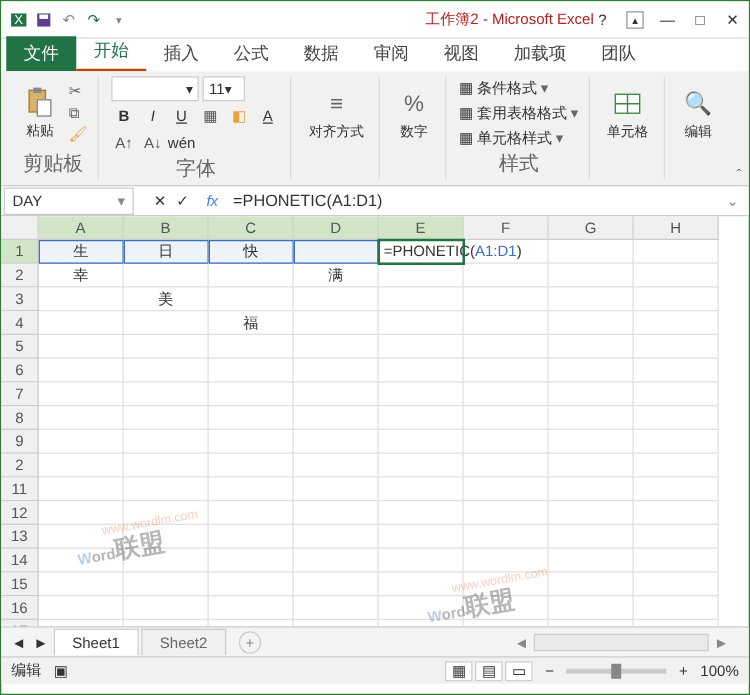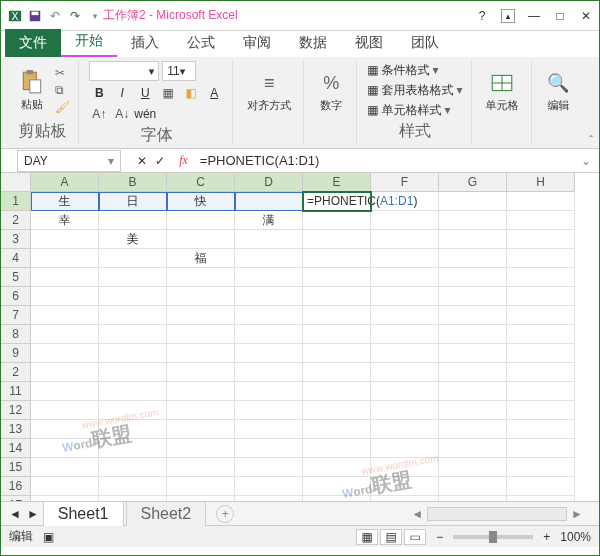--- a/index.html
+++ b/index.html
@@ -1,47 +1,47 @@
 <!DOCTYPE html>
 <html><head>
 <meta charset="utf-8">
 <style>
 *{box-sizing:border-box;margin:0;padding:0;font-family:"Microsoft YaHei","Segoe UI",sans-serif;font-size:12px;color:#333}
 body{width:600px;height:556px;background:#fff;overflow:hidden;position:relative;border:1px solid #2b7c2b}
 .titlebar{height:30px;background:#fff;display:flex;align-items:center;padding:0 6px;border-bottom:1px solid #d4d4d4}
 .qat{display:flex;gap:4px;align-items:center}
 .qat-ico{width:16px;height:16px;display:flex;align-items:center;justify-content:center;color:#217346}
 .qat-ico svg{width:14px;height:14px}
-.title{flex:1;text-align:left;font-size:12px;color:#ec4899}
+.title{flex:1;text-align:right;font-size:12px;color:#b91c1c}
 .winbtns{display:flex;gap:12px;align-items:center;color:#666}
 .winbtn{width:14px;height:14px;display:flex;align-items:center;justify-content:center;cursor:pointer}
 .ribbon-tabs{height:26px;display:flex;align-items:flex-end;padding:0 4px;background:#fff}
 .rtab{padding:5px 14px;font-size:14px;cursor:pointer;color:#444}
 .rtab.file{background:#217346;color:#fff}
-.rtab.active{color:#217346;border-bottom:2px solid #d946ef}
+.rtab.active{color:#217346;border-bottom:2px solid #c2410c}
 .ribbon{height:92px;background:#f1f1f1;border-bottom:1px solid #ccc;display:flex;padding:4px 6px;gap:2px}
 .rgrp{display:flex;flex-direction:column;align-items:center;padding:0 8px;border-right:1px solid #ddd}
 .rgrp:last-child{border-right:none}
 .rgrp-body{flex:1;display:flex;align-items:center;gap:6px}
 .rgrp-label{font-size:16px;color:#666;padding:2px 0}
 .bigbtn{display:flex;flex-direction:column;align-items:center;gap:2px;padding:2px 4px;cursor:pointer}
 .bigbtn .ico{width:26px;height:26px;display:flex;align-items:center;justify-content:center}
 .bigbtn .lbl{font-size:11px}
 .smallcol{display:flex;flex-direction:column;gap:3px;font-size:11px}
 .smallrow{display:flex;align-items:center;gap:3px;color:#666}
 .fontgrp{display:flex;flex-direction:column;gap:3px}
 .fontrow{display:flex;gap:3px;align-items:center}
 .fontsel{border:1px solid #ccc;background:#fff;height:20px;padding:0 4px;font-size:11px;display:flex;align-items:center;min-width:50px}
 .fbtn{width:20px;height:18px;border:1px solid transparent;display:flex;align-items:center;justify-content:center;font-size:12px;color:#555;cursor:pointer}
 .collapse{position:absolute;right:6px;bottom:2px;font-size:11px;color:#666;cursor:pointer}
 .namebar{height:24px;display:flex;align-items:center;border-bottom:1px solid #ccc;background:#fff}
-.namebox{width:104px;height:22px;border:1px solid #ccc;margin:0 8px 0 16px;padding:0 6px;display:flex;align-items:center;font-size:12px;background:#fff}
+.namebox{width:104px;height:22px;border:1px solid #ccc;margin:0 8px 0 2px;padding:0 6px;display:flex;align-items:center;font-size:12px;background:#fff}
 .fxbtns{display:flex;gap:8px;padding:0 8px;color:#888}
 .fxbtn{cursor:pointer}
-.fxlabel{font-style:italic;font-family:Liberation Serif, serif;color:#ef4444;padding:0 6px}
+.fxlabel{font-style:italic;font-family:Liberation Sans, sans-serif;color:#3b82f6;padding:0 6px}
 .fxbar{flex:1;padding:0 6px;font-size:13px;color:#333}
 .fxexpand{padding:0 8px;color:#888;cursor:pointer}
 .grid-wrap{position:relative;height:328px;overflow:hidden}
 .grid{display:grid;grid-template-columns:30px repeat(8,68px);grid-auto-rows:19px;font-size:12px}
 .colhdr{background:#f0f0f0;border-right:1px solid #ccc;border-bottom:1px solid #ccc;text-align:center;line-height:19px;color:#555;cursor:pointer}
 .colhdr.hl{background:#d3e5c9}
 .rowhdr{background:#f0f0f0;border-right:1px solid #ccc;border-bottom:1px solid #ccc;text-align:center;line-height:19px;color:#555;cursor:pointer}
 .rowhdr.hl{background:#d3e5c9}
 .corner{background:#f0f0f0;border-right:1px solid #ccc;border-bottom:1px solid #ccc}
 .cell{border-right:1px solid #e0e0e0;border-bottom:1px solid #e0e0e0;padding:0 4px;line-height:18px;white-space:nowrap;overflow:visible;cursor:cell}
@@ -50,21 +50,21 @@
 .formula-ref{color:#3b6fbf}
 .watermark{position:absolute;pointer-events:none;opacity:0.35;font-size:28px;font-weight:bold;transform:rotate(-10deg)}
 .wm1{left:60px;top:248px;color:#d94f2a}
 .wm2{left:340px;top:294px;color:#d94f2a}
 .wm-o{color:#3b6fbf}
 .wm-cn{font-size:20px}
 .wm-url{position:absolute;font-size:10px;color:#d94f2a;opacity:0.28;transform:rotate(-10deg)}
 .sheettabs{height:24px;display:flex;align-items:center;border-top:1px solid #ccc;background:#f4f4f4;gap:2px;padding:0 6px}
 .shnav{display:flex;gap:2px;color:#888}
 .shnav span{cursor:pointer;padding:0 2px}
-.sheet-tab{padding:3px 14px;background:#fff;border:1px solid #ccc;border-bottom:none;cursor:pointer;font-size:16px}
+.sheet-tab{padding:3px 14px;background:#fff;border:1px solid #ccc;border-bottom:none;cursor:pointer;font-size:12px}
 .sheet-tab.inactive{background:#f0f0f0;color:#666}
 .sheet-add{width:18px;height:18px;border:1px solid #ccc;border-radius:50%;display:flex;align-items:center;justify-content:center;color:#888;cursor:pointer;margin-left:8px}
 .hscroll{flex:1;display:flex;align-items:center;justify-content:flex-end;padding:0 6px}
 .hscroll .track{width:140px;height:14px;background:#eaeaea;border:1px solid #ccc;position:relative}
 .statusbar{height:22px;background:#f1f1f1;border-top:1px solid #ccc;display:flex;align-items:center;padding:0 8px;gap:10px;font-size:11px;color:#555}
 .statusbar .spacer{flex:1}
 .viewbtns{display:flex;gap:2px}
 .viewbtn{width:22px;height:16px;border:1px solid #ccc;background:#fff;cursor:pointer;display:flex;align-items:center;justify-content:center}
 .zoomslider{width:80px;height:4px;background:#ccc;position:relative}
 .zoomslider .thumb{position:absolute;width:8px;height:12px;background:#888;top:-4px;left:36px}
@@ -98,23 +98,24 @@
     <span class="winbtn">□</span>
     <span class="winbtn">✕</span>
   </div>
 </div>
 
 <div class="ribbon-tabs">
   <div class="rtab file">文件</div>
   <div class="rtab active">开始</div>
   <div class="rtab">插入</div>
   <div class="rtab">公式</div>
+  <div class="rtab">数据</div>
   <div class="rtab">审阅</div>
-  <div class="rtab">数据</div>
   <div class="rtab">视图</div>
+  <div class="rtab">加载项</div>
   <div class="rtab">团队</div>
 </div>
 
 <div class="ribbon" style="position:relative">
   <div class="rgrp">
     <div class="rgrp-body">
       <div class="bigbtn">
         <span class="ico">
             <svg viewBox="0 0 24 24">
               <rect x="4" y="3" width="12" height="16" fill="#d9b36c" stroke="#a67c2d"></rect>

